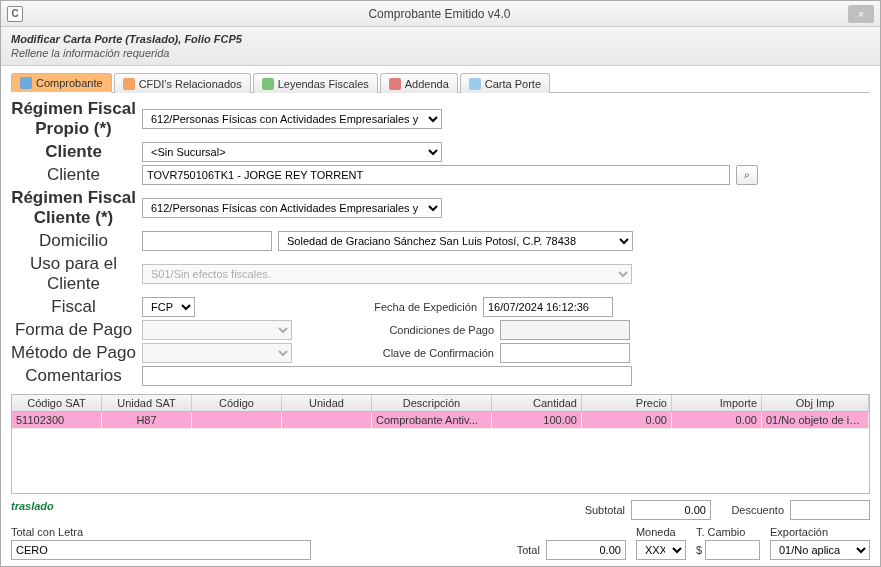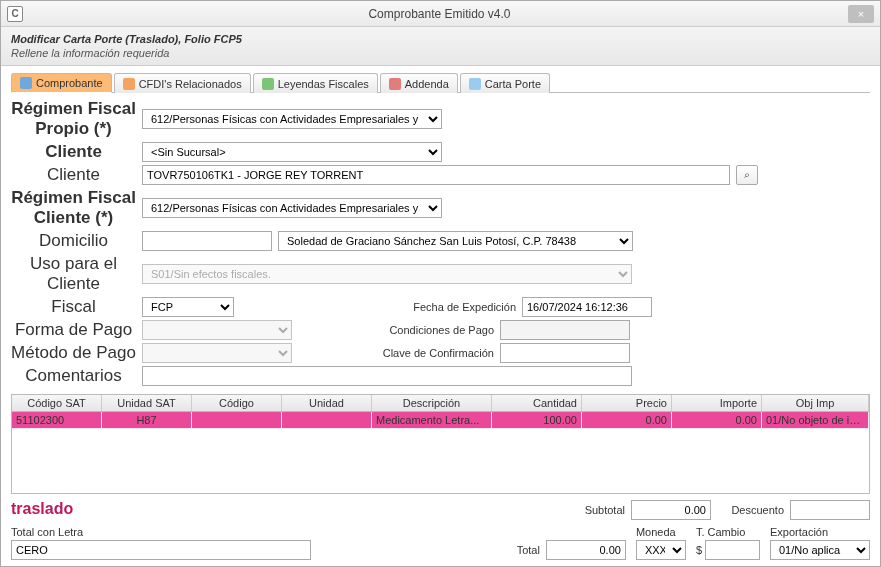--- a/index.html
+++ b/index.html
@@ -131,21 +131,21 @@
     height:20px;
     border:1px solid #aaa;
     background:#fff;
     padding:0 4px;
   }
   select:disabled, input:disabled {
     background:#f4f4f4;color:#888;
   }
   .blur { color:transparent; text-shadow: 0 0 4px rgba(0,0,0,0.6); background:#fafafa;}
   .wide1 { width:300px; }
-  .wsmall { width:92px; }
+  .wsmall { width:53px; }
 
   .icon-btn {
     width:22px;height:20px;border:1px solid #aaa;background:linear-gradient(#fff,#eee);
     display:flex;align-items:center;justify-content:center;cursor:pointer;border-radius:2px;
   }
 
   .mid-row {
     display:flex;align-items:center;gap:6px;
   }
   .mid-row .lbl2 { text-align:right;color:#333;font-size:11px; }
@@ -173,41 +173,41 @@
   .col-sat{width:90px;}
   .col-usat{width:90px;}
   .col-cod{width:90px;}
   .col-uni{width:90px;}
   .col-desc{width:120px;}
   .col-cant{width:90px;text-align:right;}
   .col-prec{width:90px;text-align:right;}
   .col-imp{width:90px;text-align:right;}
   .col-obj{flex:1;}
   .grid-body{flex:1;overflow:auto;background:#fff;}
-  .grid-row{display:flex;font-size:11px;background:#ec4899;border-bottom:1px solid #eee;}
+  .grid-row{display:flex;font-size:11px;background:#f9a8d4;border-bottom:1px solid #eee;}
   .grid-row .gc{border-right:1px solid #eee;}
 
   .totals {
     margin-top:6px;
     display:flex;
     gap:20px;
   }
   .totals-left{flex:1;}
   .totals-right{display:flex;flex-direction:row;gap:3px;align-items:flex-end;}
   .tot-row{display:flex;align-items:center;gap:6px;}
   .tot-row .tl{width:70px;text-align:right;font-size:11px;}
   .tot-row input{width:80px;text-align:right;}
 
   .bottom-row {
     display:flex;align-items:flex-end;gap:10px;margin-top:6px;
   }
   .bottom-row .col { display:flex;flex-direction:column;gap:2px; }
   .bottom-row .col .clabel{font-size:11px;color:#333;}
   .letra-box{width:300px;}
-  .traslado{font-weight:bold;font-size:16px;color:#be185d;}
+  .traslado{font-weight:bold;font-style:italic;font-size:11px;color:#15803d;}
 
   .footer {
     display:flex;justify-content:center;gap:8px;
     padding:8px;
     border-top:1px solid transparent;
   }
   .btn {
     display:flex;align-items:center;gap:5px;
     padding:3px 12px;
     border:1px solid #999;
@@ -355,21 +355,21 @@
         <div class="gh col-prec">Precio</div>
         <div class="gh col-imp">Importe</div>
         <div class="gh col-obj">Obj Imp</div>
       </div>
       <div class="grid-body">
         <div class="grid-row">
           <div class="gc col-sat">51102300</div>
           <div class="gc col-usat" style="text-align:center">H87</div>
           <div class="gc col-cod"></div>
           <div class="gc col-uni"></div>
-          <div class="gc col-desc">Medicamento Letra...</div>
+          <div class="gc col-desc">Comprobante Antiv...</div>
           <div class="gc col-cant">100.00</div>
           <div class="gc col-prec">0.00</div>
           <div class="gc col-imp">0.00</div>
           <div class="gc col-obj">01/No objeto de im...</div>
         </div>
       </div>
     </div>
 
     <div class="totals">
       <div class="totals-left">

